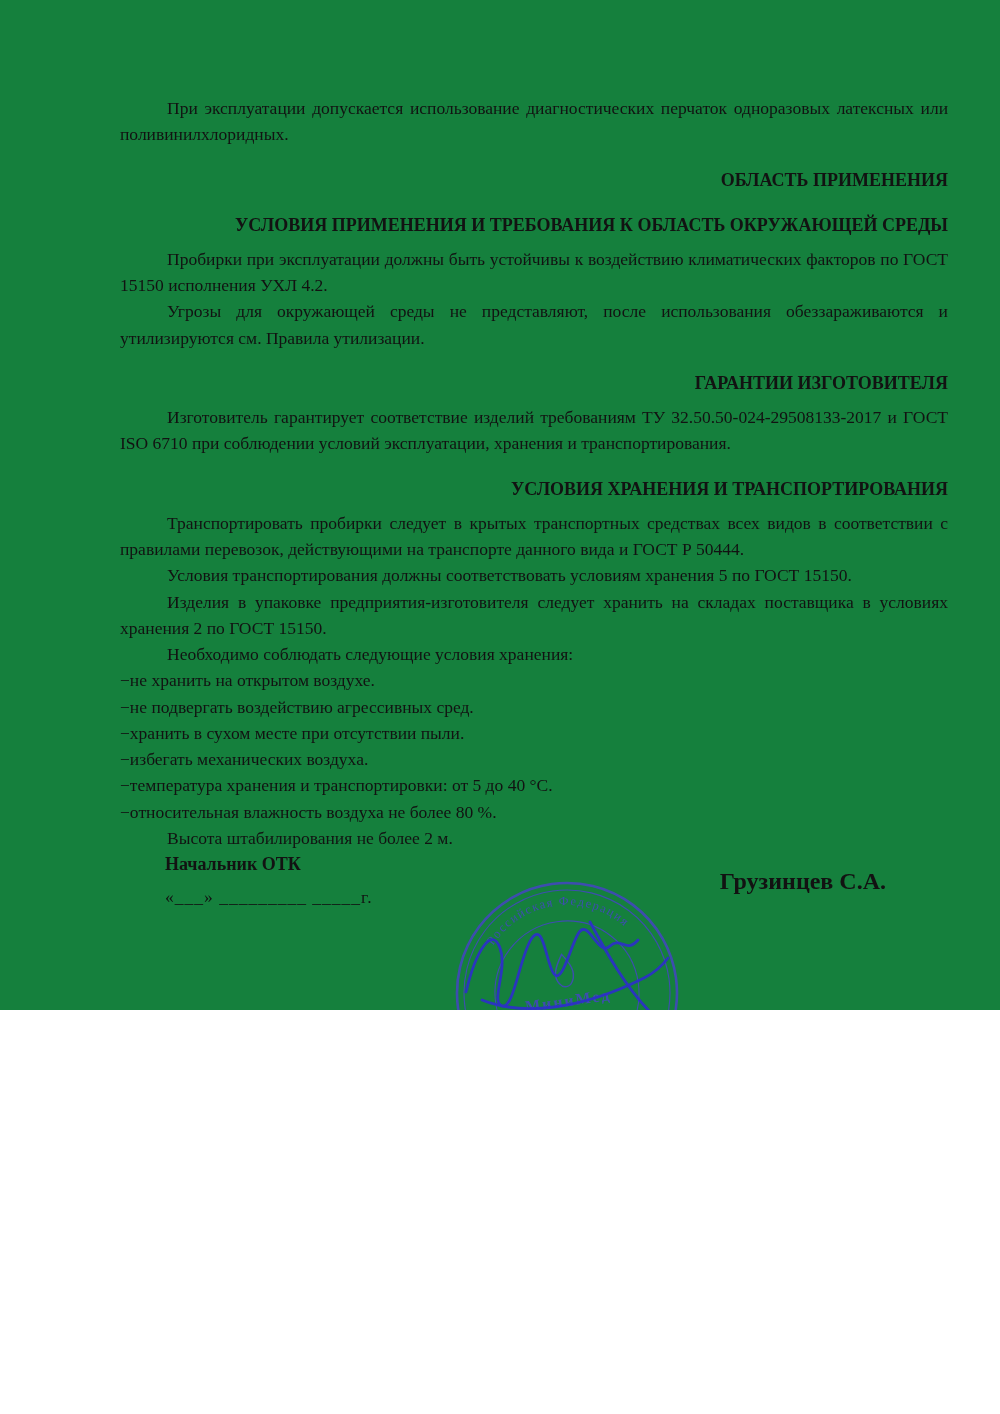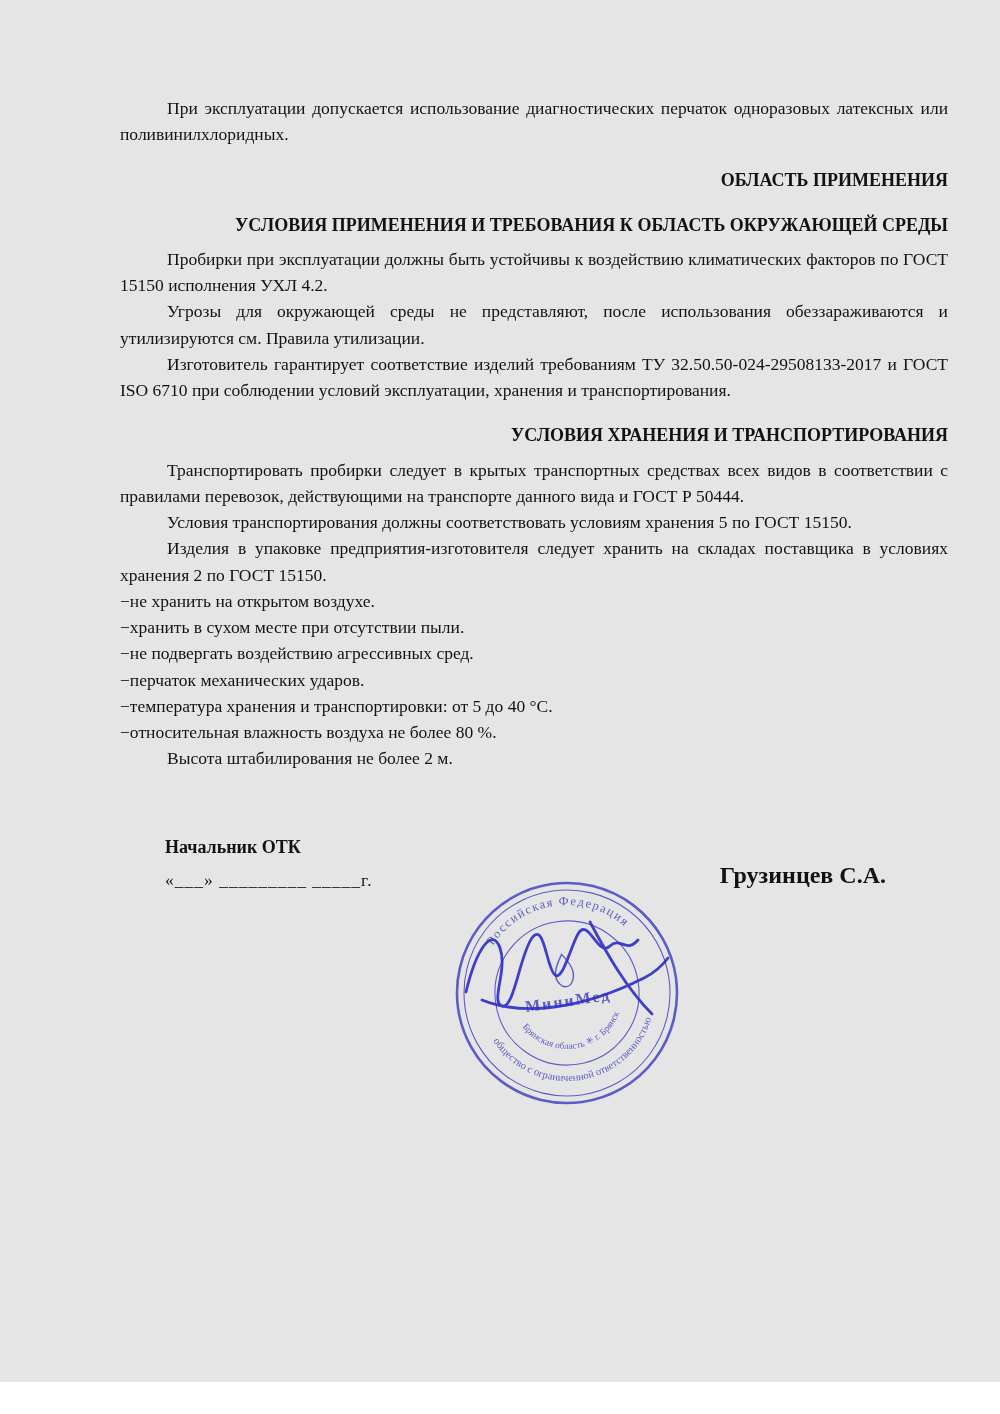--- a/index.html
+++ b/index.html
@@ -3,22 +3,22 @@
 <meta charset="utf-8">
 <style>
   html, body {
     margin: 0;
     padding: 0;
     background: #ffffff;
   }
   .page {
     position: relative;
     width: 1000px;
-    height: 1382px;
-    background: #e5e5e5;
+    height: 1010px;
+    background: #15803d;
     font-family: "Liberation Serif", serif;
     color: #121212;
     font-size: 17.5px;
     line-height: 1.5;
     overflow: hidden;
   }
   .content {
     padding: 95px 52px 0 120px;
   }
   p.para {
@@ -35,24 +35,23 @@
     text-align: right;
     font-size: 18px;
     font-weight: bold;
     line-height: 1.4;
   }
   .list-item {
     margin: 0;
     text-align: left;
   }
   .sig-row {
-    margin-top: 62px;
     display: flex;
     justify-content: space-between;
-    align-items: flex-end;
+    align-items: center;
   }
   .sig-left {
     padding-left: 45px;
   }
   .sig-title {
     font-weight: bold;
     font-size: 18px;
   }
   .sig-date {
     margin-top: 6px;
@@ -90,31 +89,33 @@
   <div class="content">
 
     <p class="para">При эксплуатации допускается использование диагностических перчаток одноразовых латексных или поливинилхлоридных.</p>
 
     <h2 class="sec">ОБЛАСТЬ ПРИМЕНЕНИЯ</h2>
 
     <h2 class="sec">УСЛОВИЯ ПРИМЕНЕНИЯ И ТРЕБОВАНИЯ К ОБЛАСТЬ ОКРУЖАЮЩЕЙ СРЕДЫ</h2>
     <p class="para">Пробирки при эксплуатации должны быть устойчивы к воздействию климатических факторов по ГОСТ 15150 исполнения УХЛ 4.2.</p>
     <p class="para">Угрозы для окружающей среды не представляют, после использования обеззараживаются и утилизируются см. Правила утилизации.</p>
 
+    <h2 class="sec">ГАРАНТИИ ИЗГОТОВИТЕЛЯ</h2>
     <p class="para">Изготовитель гарантирует соответствие изделий требованиям ТУ 32.50.50-024-29508133-2017 и ГОСТ ISO 6710 при соблюдении условий эксплуатации, хранения и транспортирования.</p>
 
     <h2 class="sec">УСЛОВИЯ ХРАНЕНИЯ И ТРАНСПОРТИРОВАНИЯ</h2>
     <p class="para">Транспортировать пробирки следует в крытых транспортных средствах всех видов в соответствии с правилами перевозок, действующими на транспорте данного вида и ГОСТ Р 50444.</p>
     <p class="para">Условия транспортирования должны соответствовать условиям хранения 5 по ГОСТ 15150.</p>
     <p class="para">Изделия в упаковке предприятия-изготовителя следует хранить на складах поставщика в условиях хранения 2 по ГОСТ 15150.</p>
+    <p class="para">Необходимо соблюдать следующие условия хранения:</p>
 
     <p class="plain list-item">−не хранить на открытом воздухе.</p>
+    <p class="plain list-item">−не подвергать воздействию агрессивных сред.</p>
     <p class="plain list-item">−хранить в сухом месте при отсутствии пыли.</p>
-    <p class="plain list-item">−не подвергать воздействию агрессивных сред.</p>
-    <p class="plain list-item">−перчаток механических ударов.</p>
+    <p class="plain list-item">−избегать механических воздуха.</p>
     <p class="plain list-item">−температура хранения и транспортировки: от 5 до 40 °С.</p>
     <p class="plain list-item">−относительная влажность воздуха не более 80 %.</p>
 
     <p class="para">Высота штабилирования не более 2 м.</p>
 
     <div class="sig-row">
       <div class="sig-left">
         <div class="sig-title">Начальник ОТК</div>
         <div class="sig-date">«___» _________  _____г.</div>
       </div>

